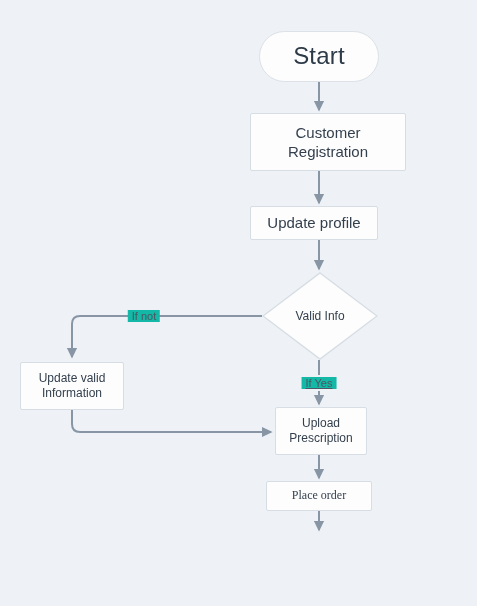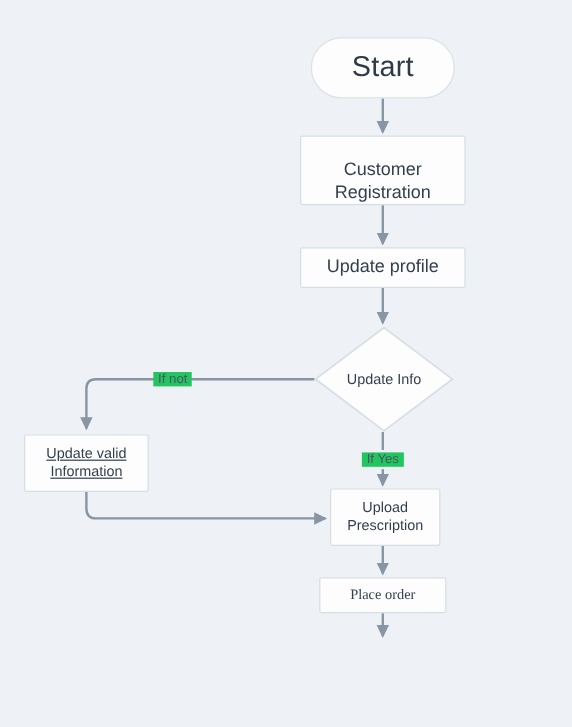--- a/index.html
+++ b/index.html
@@ -61,42 +61,42 @@
     width: 100%;
     height: 100%;
     display: flex;
     align-items: center;
     justify-content: center;
     font-size: 12px;
     color: #333f4d;
   }
   .edge-label {
     position: absolute;
-    background: #22c55e;
+    background: #14b8a6;
     color: #4a5663;
     font-size: 11px;
     padding: 0 4px;
     white-space: nowrap;
     transform: translate(-50%, -50%);
   }
   #n-start { left: 259px; top: 31px;  width: 120px; height: 51px; }
-  #n-reg   { left: 250px; top: 113px; width: 138px; height: 58px; align-items: flex-end; }
-  #n-prof  { left: 250px; top: 206px; width: 138px; height: 34px; }
+  #n-reg   { left: 250px; top: 113px; width: 156px; height: 58px; }
+  #n-prof  { left: 250px; top: 206px; width: 128px; height: 34px; }
   #n-upd   { left: 20px;  top: 362px; width: 104px; height: 48px; }
   #n-upl   { left: 275px; top: 407px; width: 92px; height: 48px; }
   #n-place { left: 266px; top: 481px; width: 106px; height: 30px; font-family: Liberation Serif, serif; }
   #n-end   { left: 259px; top: 533px; width: 120px; height: 46px; }
   #n-reg .node-label   { font-size: 15px; }
   #n-prof .node-label  { font-size: 15px; }
-  #n-upd .node-label   { font-size: 12px; text-decoration: underline; }
+  #n-upd .node-label   { font-size: 12px; }
   #n-upl .node-label   { font-size: 12px; }
   #n-place .node-label { font-size: 12px; }
   #dec { left: 262px; top: 272px; width: 116px; height: 88px; }
   #lbl-ifnot { left: 144px; top: 316px; }
-  #lbl-ifyes { left: 319px; top: 383px; }
+  #lbl-ifyes { left: 319px; top: 383px; text-decoration: underline; }
 </style>
 </head>
 <body>
 
 <div id="canvas">
 
   <svg class="edges" viewBox="0 0 477 606">
     <defs>
       <marker id="arrow" markerWidth="8" markerHeight="8" refX="4.6" refY="3" orient="auto" markerUnits="strokeWidth">
         <path d="M0,0.4 L5.4,3 L0,5.6 z" fill="#8795a4"></path>
@@ -125,21 +125,21 @@
   </div>
 
   <div class="node" id="n-prof">
     <span class="node-label">Update profile</span>
   </div>
 
   <div class="decision" id="dec">
     <svg width="116" height="88" viewBox="0 0 116 88">
       <polygon points="58,1 115,44 58,87 1,44" fill="#fdfdfd" stroke="#d6dde4" stroke-width="1.4"></polygon>
     </svg>
-    <span class="dlabel">Update Info</span>
+    <span class="dlabel">Valid Info</span>
   </div>
 
   <div class="node" id="n-upd">
     <span class="node-label">Update valid
 Information</span>
   </div>
 
   <div class="node" id="n-upl">
     <span class="node-label">Upload
 Prescription</span>

